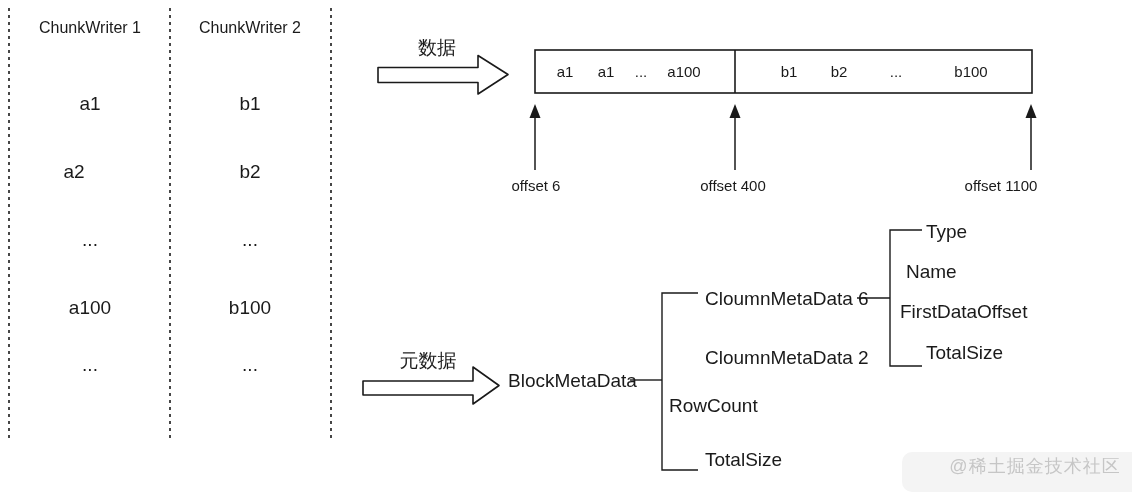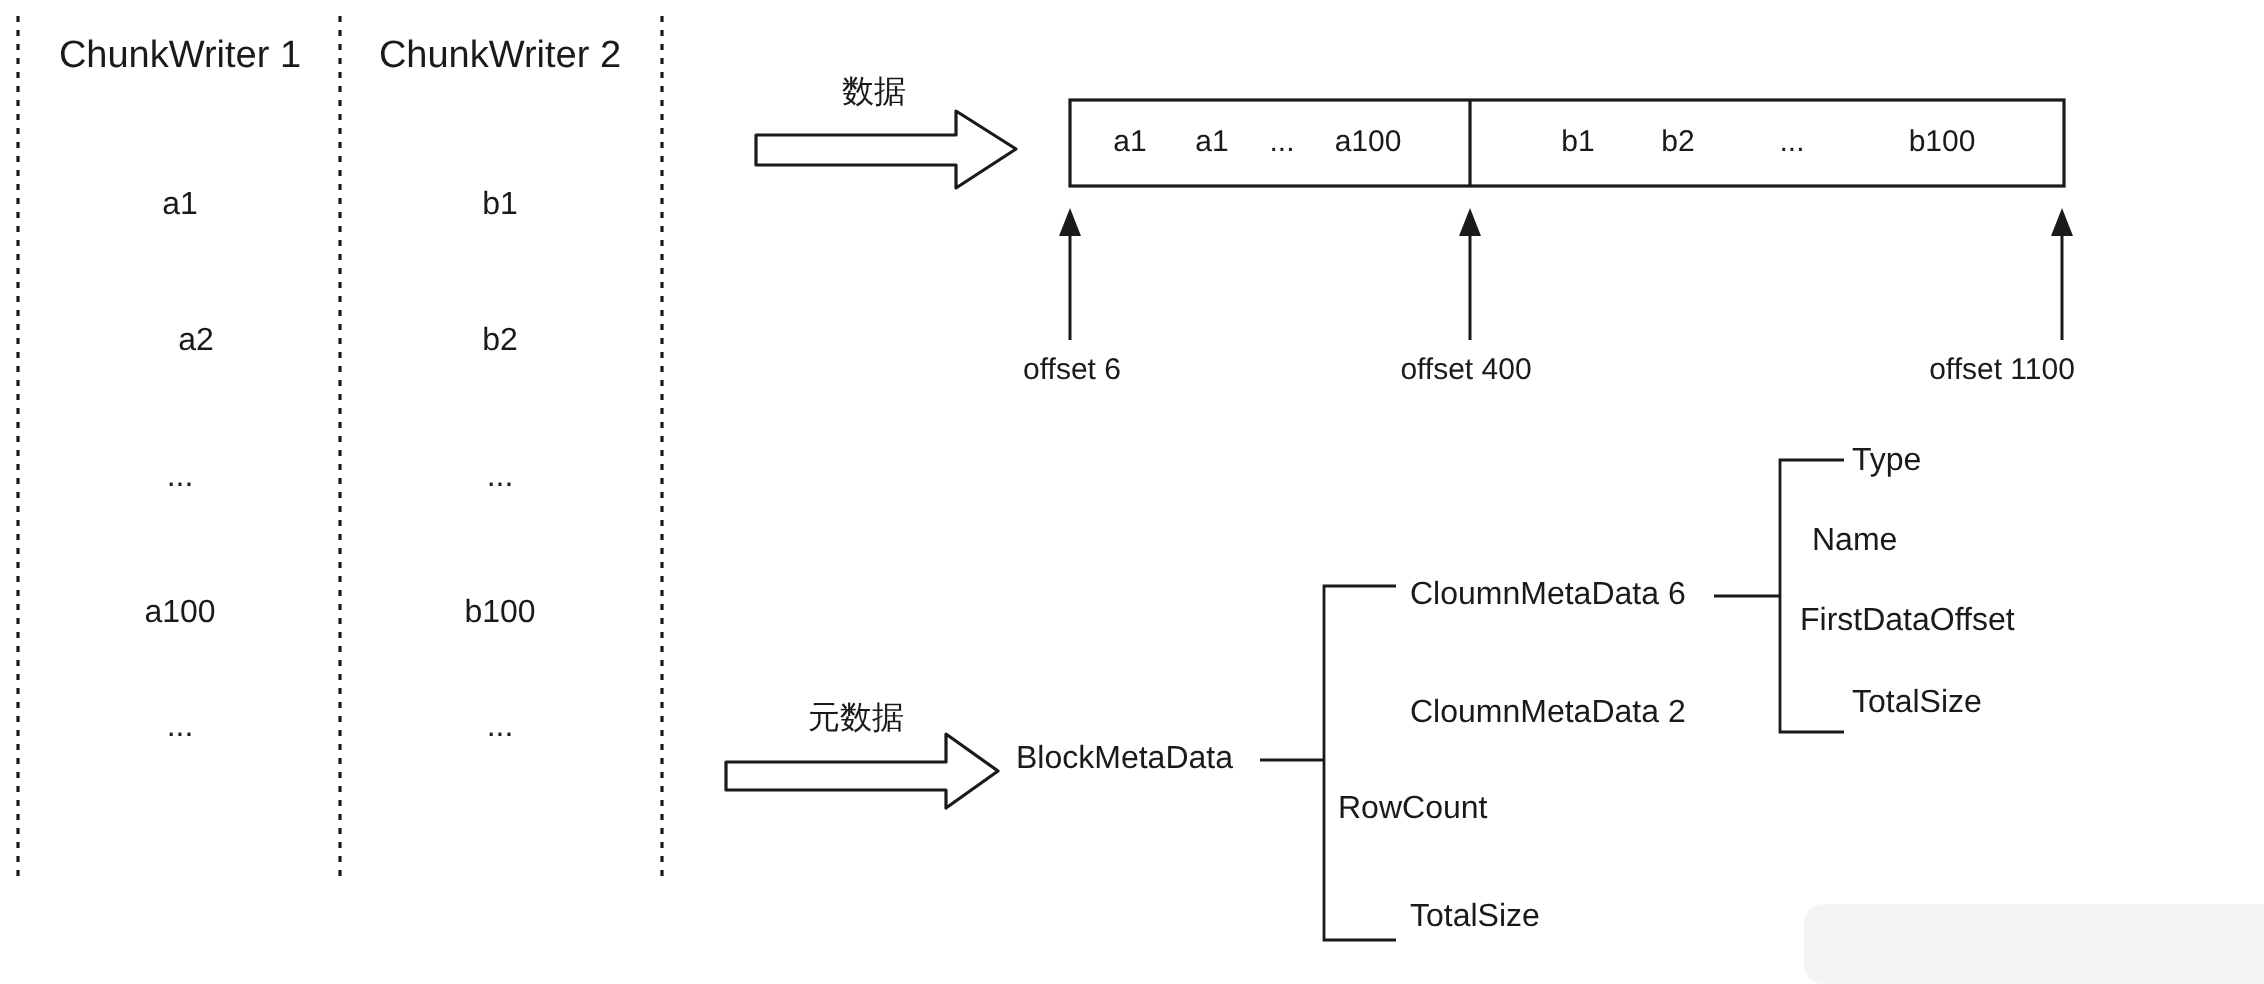--- a/index.html
+++ b/index.html
@@ -14,27 +14,27 @@
     width:1132px;height:492px;
     background:#ffffff;
     font-family:"Liberation Sans", sans-serif;
     color:var(--text);
     overflow:hidden;
   }
   .stage svg{position:absolute;left:0;top:0;color:var(--line);}
   .lbl{
     position:absolute;
     white-space:nowrap;
-    font-size:16px;
+    font-size:19px;
     color:var(--text);
     line-height:1;
   }
   .c{transform:translate(-50%,-50%);}          
   .l{transform:translateY(-50%);text-align:right;}              
-  .title{font-size:19px;}
+  .title{font-size:16px;}
   .small{font-size:15px;}
   .wm-band{
     position:absolute;
     left:902px;top:452px;width:240px;height:40px;
     background:var(--watermark-bg);
     border-radius:10px;
   }
   .wm-text{
     font-size:18px;
     color:var(--watermark-text);
@@ -75,21 +75,21 @@
     <g fill="none" stroke="currentColor" stroke-width="1.4">
       <line x1="630" y1="380" x2="662" y2="380"></line>
       <polyline points="698,293 662,293 662,470 698,470"></polyline>
       <line x1="857" y1="298" x2="890" y2="298"></line>
       <polyline points="922,230 890,230 890,366 922,366"></polyline>
     </g>
   </svg>
 
   <div class="lbl c title" style="left:90px;top:28px">ChunkWriter 1</div>
   <div class="lbl c" style="left:90px;top:103px">a1</div>
-  <div class="lbl c" style="left:98px;top:171px">a2</div>
+  <div class="lbl c" style="left:74px;top:171px">a2</div>
   <div class="lbl c" style="left:90px;top:239px">...</div>
   <div class="lbl c" style="left:90px;top:307px">a100</div>
   <div class="lbl c" style="left:90px;top:364px">...</div>
 
   <div class="lbl c title" style="left:250px;top:28px">ChunkWriter 2</div>
   <div class="lbl c" style="left:250px;top:103px">b1</div>
   <div class="lbl c" style="left:250px;top:171px">b2</div>
   <div class="lbl c" style="left:250px;top:239px">...</div>
   <div class="lbl c" style="left:250px;top:307px">b100</div>
   <div class="lbl c" style="left:250px;top:364px">...</div>
@@ -117,14 +117,15 @@
   <div class="lbl l" style="left:705px;top:357px">CloumnMetaData 2</div>
   <div class="lbl l" style="left:669px;top:405px">RowCount</div>
   <div class="lbl l" style="left:705px;top:459px">TotalSize</div>
 
   <div class="lbl l" style="left:926px;top:231px">Type</div>
   <div class="lbl l" style="left:906px;top:271px">Name</div>
   <div class="lbl l" style="left:900px;top:311px">FirstDataOffset</div>
   <div class="lbl l" style="left:926px;top:352px">TotalSize</div>
 
   <div class="wm-band"></div>
+  <div class="lbl c wm-text" style="left:1035px;top:466px">@稀土掘金技术社区</div>
 
 </div>
 
 </body></html>

